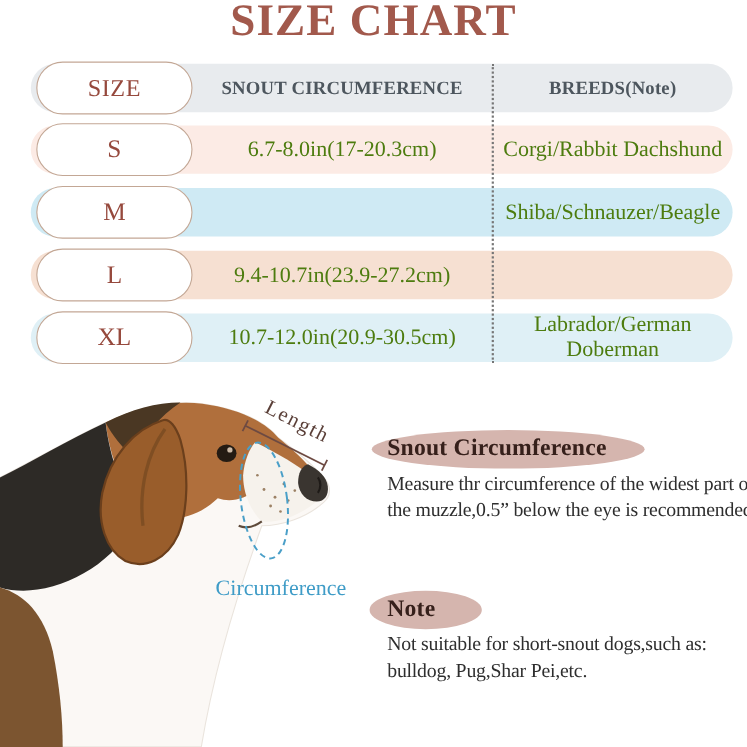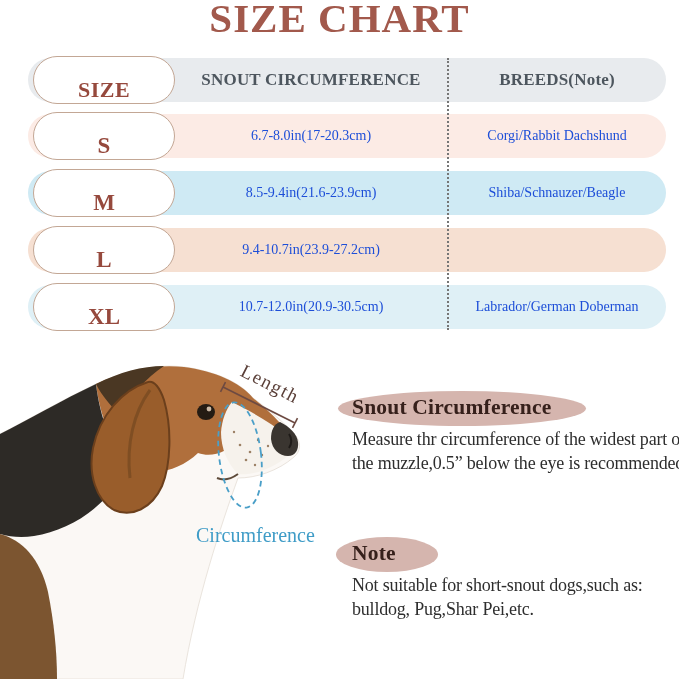--- a/index.html
+++ b/index.html
@@ -13,27 +13,27 @@
   }
   
   .trow{position:absolute;left:28px;width:638px;height:44px;border-radius:22px;}
   .row-header{top:58px;background:#e8ebee;}
   .row-s{top:114px;background:#fcebe5;}
   .row-m{top:171px;background:#cfeaf4;}
   .row-l{top:228px;background:#f6e0d2;}
   .row-xl{top:285px;background:#dff0f6;}
   .pill{
     position:absolute;left:5px;top:-2px;width:140px;height:46px;background:#ffffff;
-    border:1.5px solid #c3a795;border-radius:25px;display:flex;align-items:flex-end;
-    justify-content:center;font-weight:bold;font-size:23px;color:#96493d;
+    border:1.5px solid #c3a795;border-radius:25px;display:flex;align-items:center;
+    justify-content:center;font-weight:normal;font-size:23px;color:#96493d;
   }
   .row-header .pill{font-size:22px;letter-spacing:0.5px;}
   .cell{
     position:absolute;top:0;height:44px;display:flex;align-items:center;
-    justify-content:center;color:#1d4ed8;font-size:14px;text-align:center;
+    justify-content:center;color:#4d7c0f;font-size:20px;text-align:center;
   }
   .cell.mid{left:150px;width:266px;}
   .cell.rgt{left:420px;width:218px;}
   .cell.hdr{font-weight:bold;font-size:17px;color:#4d565e;letter-spacing:0.2px;}
   .vline{
     position:absolute;left:447px;top:58px;height:272px;width:0;
     border-left:2px dotted #767676;
   }
   
   .dog-svg{position:absolute;left:0;top:360px;width:330px;height:319px;}
@@ -80,21 +80,20 @@
         <span>S</span>
       </div>
       <div class="cell mid">6.7-8.0in(17-20.3cm)</div>
       <div class="cell rgt">Corgi/Rabbit Dachshund</div>
     </div>
 
     <div class="trow row-m">
       <div class="pill">
         <span>M</span>
       </div>
-      <div class="cell mid">8.5-9.4in(21.6-23.9cm)</div>
       <div class="cell rgt">Shiba/Schnauzer/Beagle</div>
     </div>
 
     <div class="trow row-l">
       <div class="pill">
         <span>L</span>
       </div>
       <div class="cell mid">9.4-10.7in(23.9-27.2cm)</div>
     </div>
 

